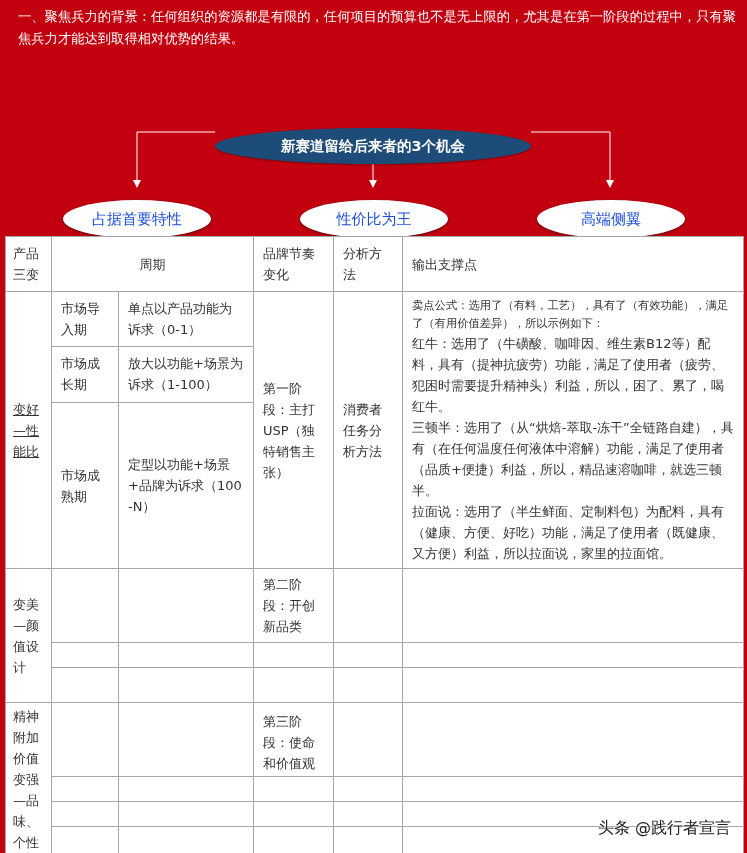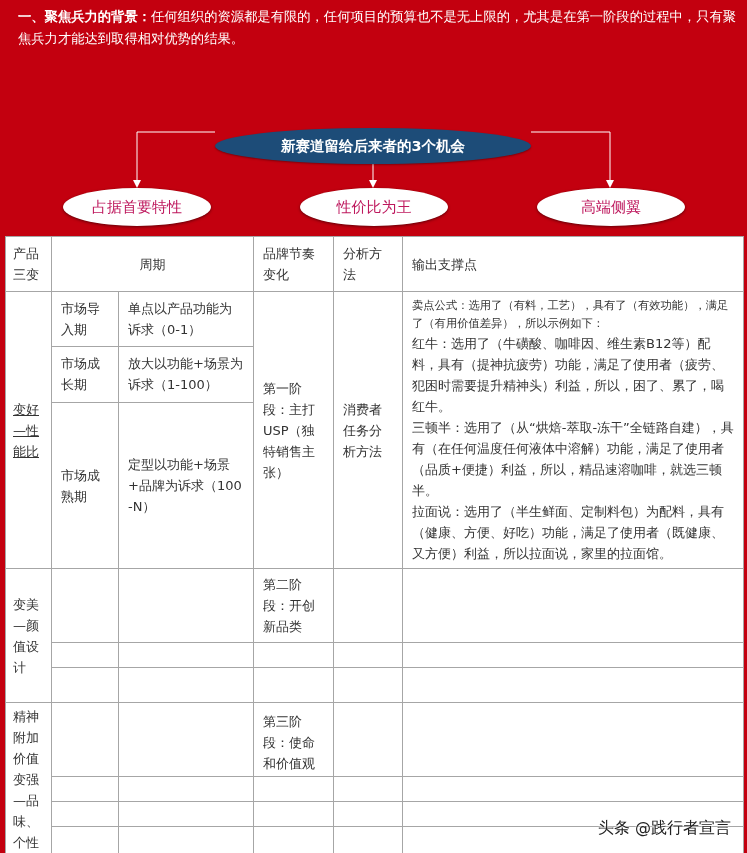--- a/index.html
+++ b/index.html
@@ -7,34 +7,34 @@
     width:747px; height:853px; overflow:hidden;
     background:#c3000f;
     font-family:"DejaVu Sans", "Liberation Sans", sans-serif;
     position:relative;
   }
   .intro {
     position:absolute; left:18px; top:6px; width:720px;
     color:#ffffff; font-size:13.3px; line-height:21.5px;
   }
   .intro p { margin:0; }
-  .intro b { font-weight:bold;margin-top:20px; }
+  .intro b { font-weight:normal;margin-top:20px; }
   
   .diagram { position:absolute; left:0; top:108px; width:747px; height:128px; }
   .root-ellipse {
     position:absolute; left:215px; top:20px; width:316px; height:36px;
     background:#1d4c78; border-radius:50%;
     color:#fff; font-weight:bold; font-size:14.5px;
     display:flex; align-items:center; justify-content:center;
     box-shadow:0 1px 2px rgba(0,0,0,0.35);
   }
   .leaf-ellipse {
-    position:absolute; top:80px; width:148px; height:38px;
+    position:absolute; top:92px; width:148px; height:38px;
     background:#ffffff; border-radius:50%;
-    color:#be185d; font-size:15px;
+    color:#1d4ed8; font-size:15px;
     display:flex; align-items:center; justify-content:center;
     box-shadow:0 1px 3px rgba(0,0,0,0.5);
   }
   .connector { position:absolute; left:0; top:0; }
   
   table.grid {
     position:absolute; left:5px; top:236px; width:738px; height:610px;
     border-collapse:collapse; background:#fff; table-layout:fixed;
     font-size:13px; color:#333;
   }

